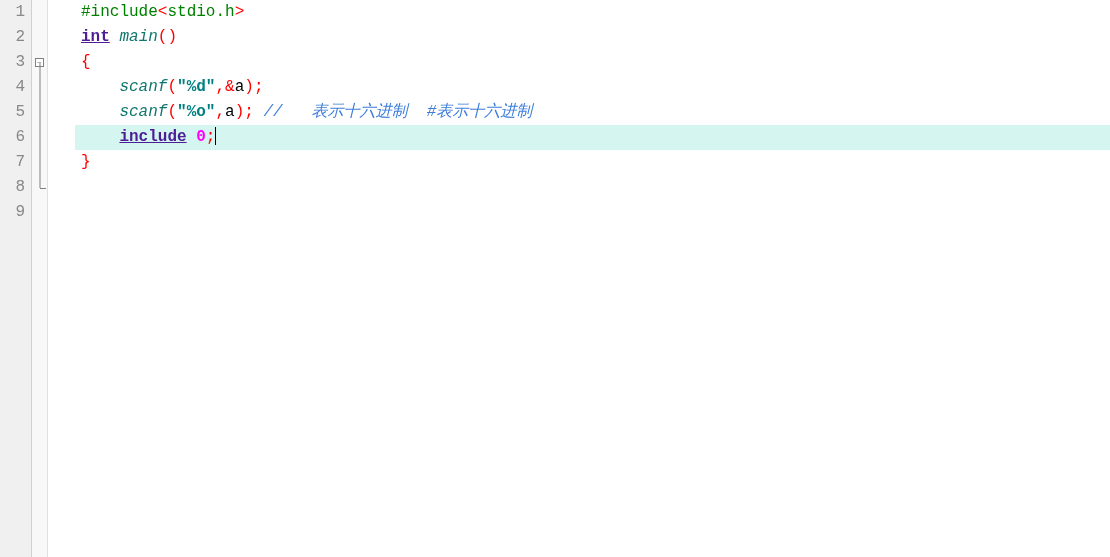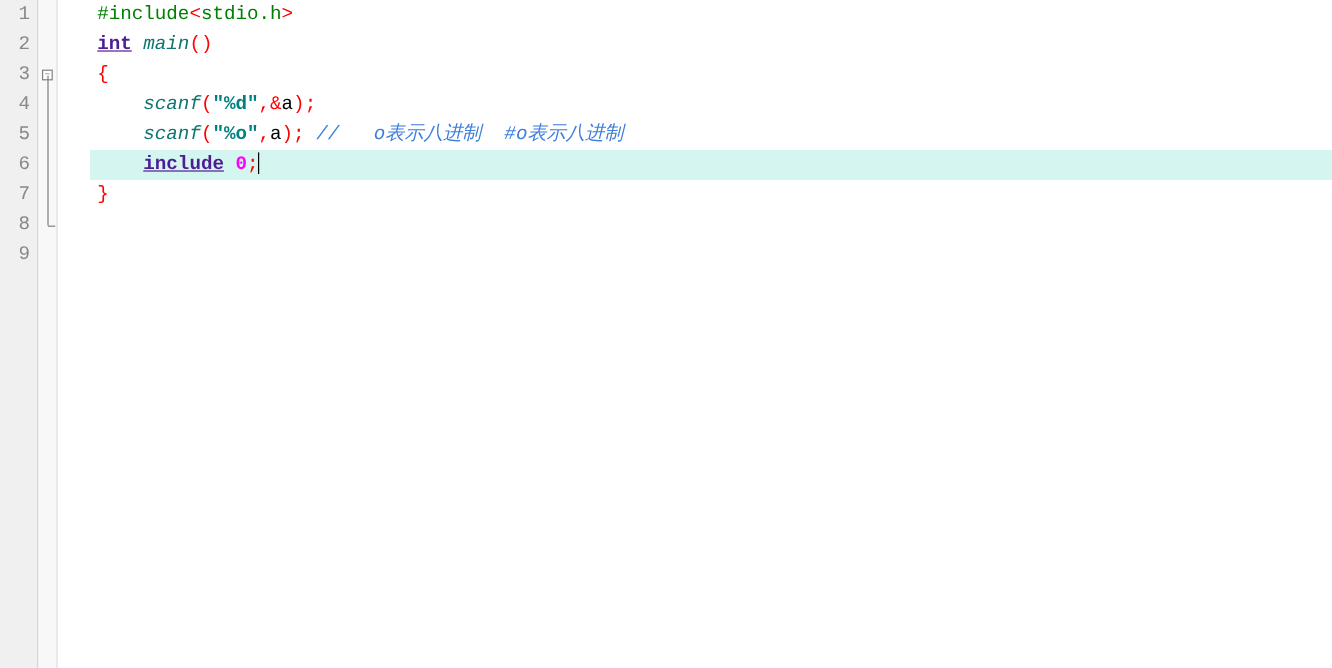--- a/index.html
+++ b/index.html
@@ -148,18 +148,18 @@
       <div class="fold-corner"></div>
     </div>
     <div class="fold-cell"></div>
   </div>
 
   <div class="code-area">
     <div class="code-line"><span class="tok-preproc">#include</span><span class="tok-angle">&lt;</span><span class="tok-hdr">stdio.h</span><span class="tok-angle">&gt;</span></div>
     <div class="code-line"><span class="tok-keyword">int</span><span> </span><span class="tok-func">main</span><span class="tok-paren">(</span><span class="tok-paren">)</span></div>
     <div class="code-line"><span class="tok-brace">{</span></div>
     <div class="code-line"><span>    </span><span class="tok-func">scanf</span><span class="tok-paren">(</span><span class="tok-string">"%d"</span><span class="tok-comma">,</span><span class="tok-amp">&amp;</span><span class="tok-ident">a</span><span class="tok-paren">)</span><span class="tok-semi">;</span></div>
-    <div class="code-line"><span>    </span><span class="tok-func">scanf</span><span class="tok-paren">(</span><span class="tok-string">"%o"</span><span class="tok-comma">,</span><span class="tok-ident">a</span><span class="tok-paren">)</span><span class="tok-semi">;</span><span> </span><span class="tok-comment">//   o表示八进制  #o表示八进制</span></div>
+    <div class="code-line"><span>    </span><span class="tok-func">scanf</span><span class="tok-paren">(</span><span class="tok-string">"%o"</span><span class="tok-comma">,</span><span class="tok-ident">a</span><span class="tok-paren">)</span><span class="tok-semi">;</span><span> </span><span class="tok-comment">//   表示十六进制  #表示十六进制</span></div>
     <div class="code-line highlighted"><span>    </span><span class="tok-keyword">include</span><span> </span><span class="tok-num">0</span><span class="tok-semi">;</span><span class="caret"></span></div>
     <div class="code-line"><span class="tok-brace">}</span></div>
     <div class="code-line"></div>
   </div>
 </div>
 
 </body></html>

